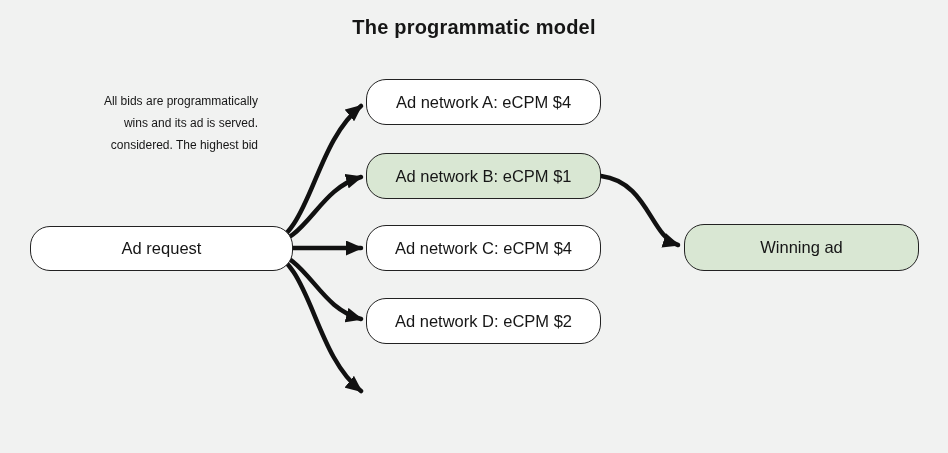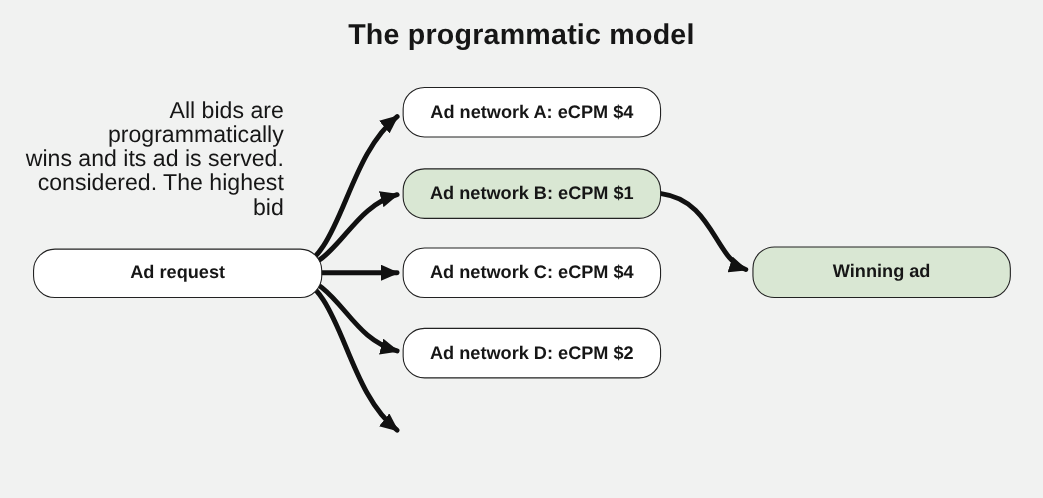--- a/index.html
+++ b/index.html
@@ -19,32 +19,32 @@
     height: 453px;
     background: var(--background);
     overflow: hidden;
   }
   .title {
     position: absolute;
     top: 16px;
     left: 0;
     width: 100%;
     text-align: center;
-    font-size: 26px;
+    font-size: 20px;
     font-weight: bold;
     color: var(--text);
     letter-spacing: 0.2px;
   }
   .description {
     position: absolute;
     top: 90px;
     left: 14px;
     width: 244px;
     text-align: right;
-    font-size: 21px;
+    font-size: 12px;
     line-height: 22px;
     color: var(--text);
   }
   .arrow-layer {
     position: absolute;
     top: 0;
     left: 0;
     width: 948px;
     height: 453px;
   }
@@ -56,21 +56,21 @@
   }
   .node {
     position: absolute;
     display: flex;
     align-items: center;
     justify-content: center;
     background: var(--box-background);
     border: 1.5px solid var(--border);
     border-radius: 20px;
     font-size: 16.5px;
-    font-weight: bold;
+    font-weight: normal;
     color: var(--text);
     text-align: center;
   }
   .node.highlighted { background: var(--highlight-background); }
   .node.source  { left: 30px;  top: 226px; width: 263px; height: 45px; }
   .node.net     { left: 366px; width: 235px; height: 46px; }
   .node.net-a   { top: 79px;  }
   .node.net-b   { top: 153px; }
   .node.net-c   { top: 225px; }
   .node.net-d   { top: 298px; }

